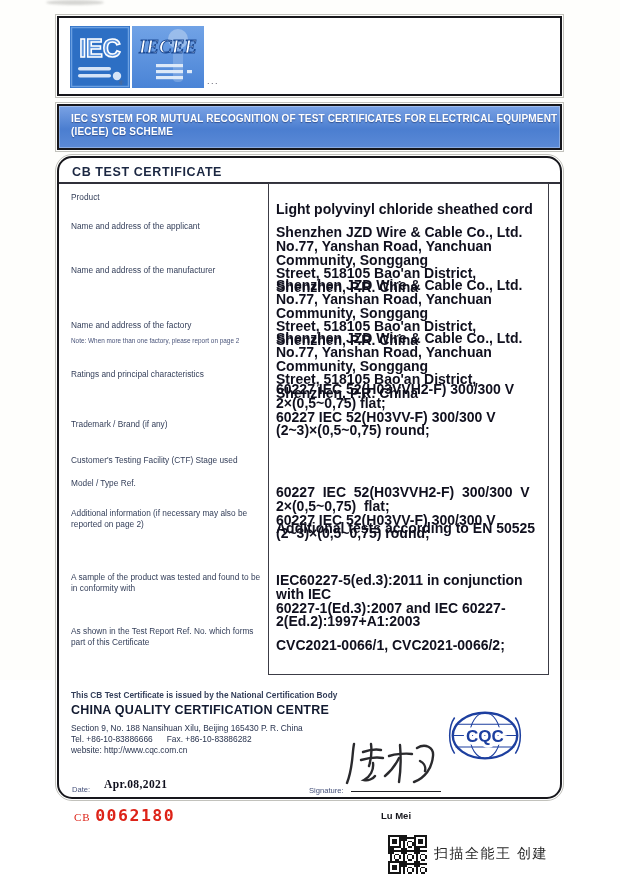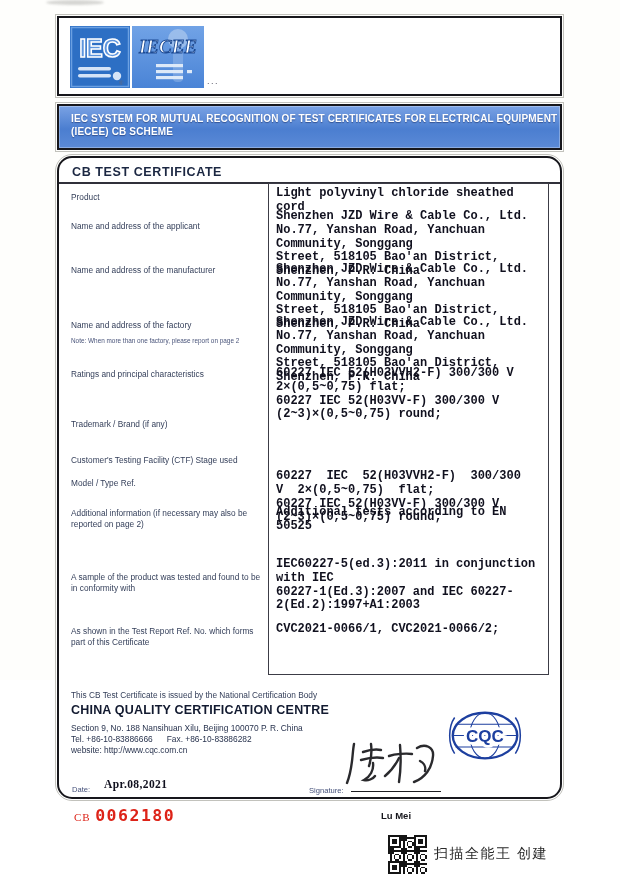--- a/index.html
+++ b/index.html
@@ -47,28 +47,28 @@
   .value-box { position:absolute; left:209px; top:25px; width:281px; height:492px;
                border:1.3px solid #3c3c46; }
 
   .lbl { position:absolute; left:12px; width:194px; font-size:8.3px; line-height:10.6px;
          color:#333e59; }
   .lbl-note { position:absolute; left:12px; width:200px; font-size:6.4px; color:#49547a; }
   .r1{top:34px} .r2{top:63px} .r3{top:107px} .r4{top:162px} .r4n{top:179px}
   .r5{top:211px} .r6{top:261px} .r7{top:297px} .r8{top:320px} .r9{top:350px}
   .r10{top:414px} .r11{top:468px}
 
-  .val { position:absolute; left:217px; width:266px; font-family:Liberation Mono, monospace;
-         font-weight:bold; font-size:12px; line-height:13.8px; color:#10101e;
-         white-space:pre-wrap; }
+  .val { position:absolute; left:217px; width:266px; font-family:Liberation Sans, sans-serif;
+         font-weight:bold; font-size:14px; line-height:13.8px; color:#10101e;
+         white-space:pre-wrap;margin-top:16px; }
   .v1{top:29px} .v2{top:52px} .v3{top:105px} .v4{top:158px} .v5{top:209px}
   .v8{top:312px} .v9{top:348px} .v10{top:400px} .v11{top:465px}
 
   
-  .issued { position:absolute; left:12px; top:532px; font-size:8.3px; color:#333e59; }
+  .issued { position:absolute; left:12px; top:532px; font-size:8.3px; color:#333e59;font-weight:bold; }
   .org { position:absolute; left:12px; top:545px; font-weight:bold; font-size:12.5px;
          letter-spacing:.2px; color:#121a30; }
   .addr { position:absolute; left:12px; top:565px; font-size:8.4px; color:#28334e; }
   .tel  { position:absolute; left:12px; top:576px; font-size:8.4px; color:#28334e; white-space:pre-wrap; }
   .web  { position:absolute; left:12px; top:587px; font-size:8.4px; color:#28334e; }
   .cqc-logo { position:absolute; left:389px; top:551px; }
   .date-label { position:absolute; left:13px; top:627px; font-size:7.6px; color:#44507a; }
   .date-value { position:absolute; left:45px; top:620px; font-family:"Liberation Serif", serif;
                 font-weight:bold; font-size:11.5px; letter-spacing:.4px; color:#10101e; }
   .sig-label { position:absolute; left:250px; top:628px; font-size:7.6px; color:#44507a; }
@@ -161,21 +161,21 @@
 60227 IEC 52(H03VV-F) 300/300 V (2~3)×(0,5~0,75) round;</div>
     <div class="val v8">60227  IEC  52(H03VVH2-F)  300/300  V  2×(0,5~0,75)  flat;
 60227 IEC 52(H03VV-F) 300/300 V (2~3)×(0,5~0,75) round;</div>
     <div class="val v9">Additional tests according to EN 50525</div>
     <div class="val v10">IEC60227-5(ed.3):2011 in conjunction with IEC
 60227-1(Ed.3):2007 and IEC 60227-2(Ed.2):1997+A1:2003</div>
     <div class="val v11">CVC2021-0066/1, CVC2021-0066/2;</div>
 
     <div class="issued">This CB Test Certificate is issued by the National Certification Body</div>
     <div class="org">CHINA QUALITY CERTIFICATION CENTRE</div>
-    <div class="addr">Section 9, No. 188 Nansihuan Xilu, Beijing 100070 P. R. China</div>
+    <div class="addr">Section 9, No. 188 Nansihuan Xilu, Beijing 165430 P. R. China</div>
     <div class="tel">Tel. +86-10-83886666      Fax. +86-10-83886282</div>
     <div class="web">website: http://www.cqc.com.cn</div>
 
     <svg class="cqc-logo" width="74" height="55" viewBox="0 0 78 58">
       <ellipse cx="39" cy="28" rx="34" ry="24" fill="none" stroke="#1d3f9f" stroke-width="2.5"></ellipse>
       <path d="M7,9 C0,19 0,37 7,47" fill="none" stroke="#1d3f9f" stroke-width="1.6"></path>
       <path d="M71,9 C78,19 78,37 71,47" fill="none" stroke="#1d3f9f" stroke-width="1.6"></path>
       <ellipse cx="39" cy="28" rx="16" ry="24" fill="none" stroke="#1d3f9f" stroke-width="1.1"></ellipse>
       <path d="M8,16 h62 M5,28 h68 M8,40 h62" stroke="#1d3f9f" stroke-width="1.1" fill="none"></path>
       <text x="39" y="35" text-anchor="middle" font-family="Liberation Sans, sans-serif" font-weight="bold" font-size="18" stroke="#ffffff" stroke-width="6" fill="#ffffff">CQC</text>

